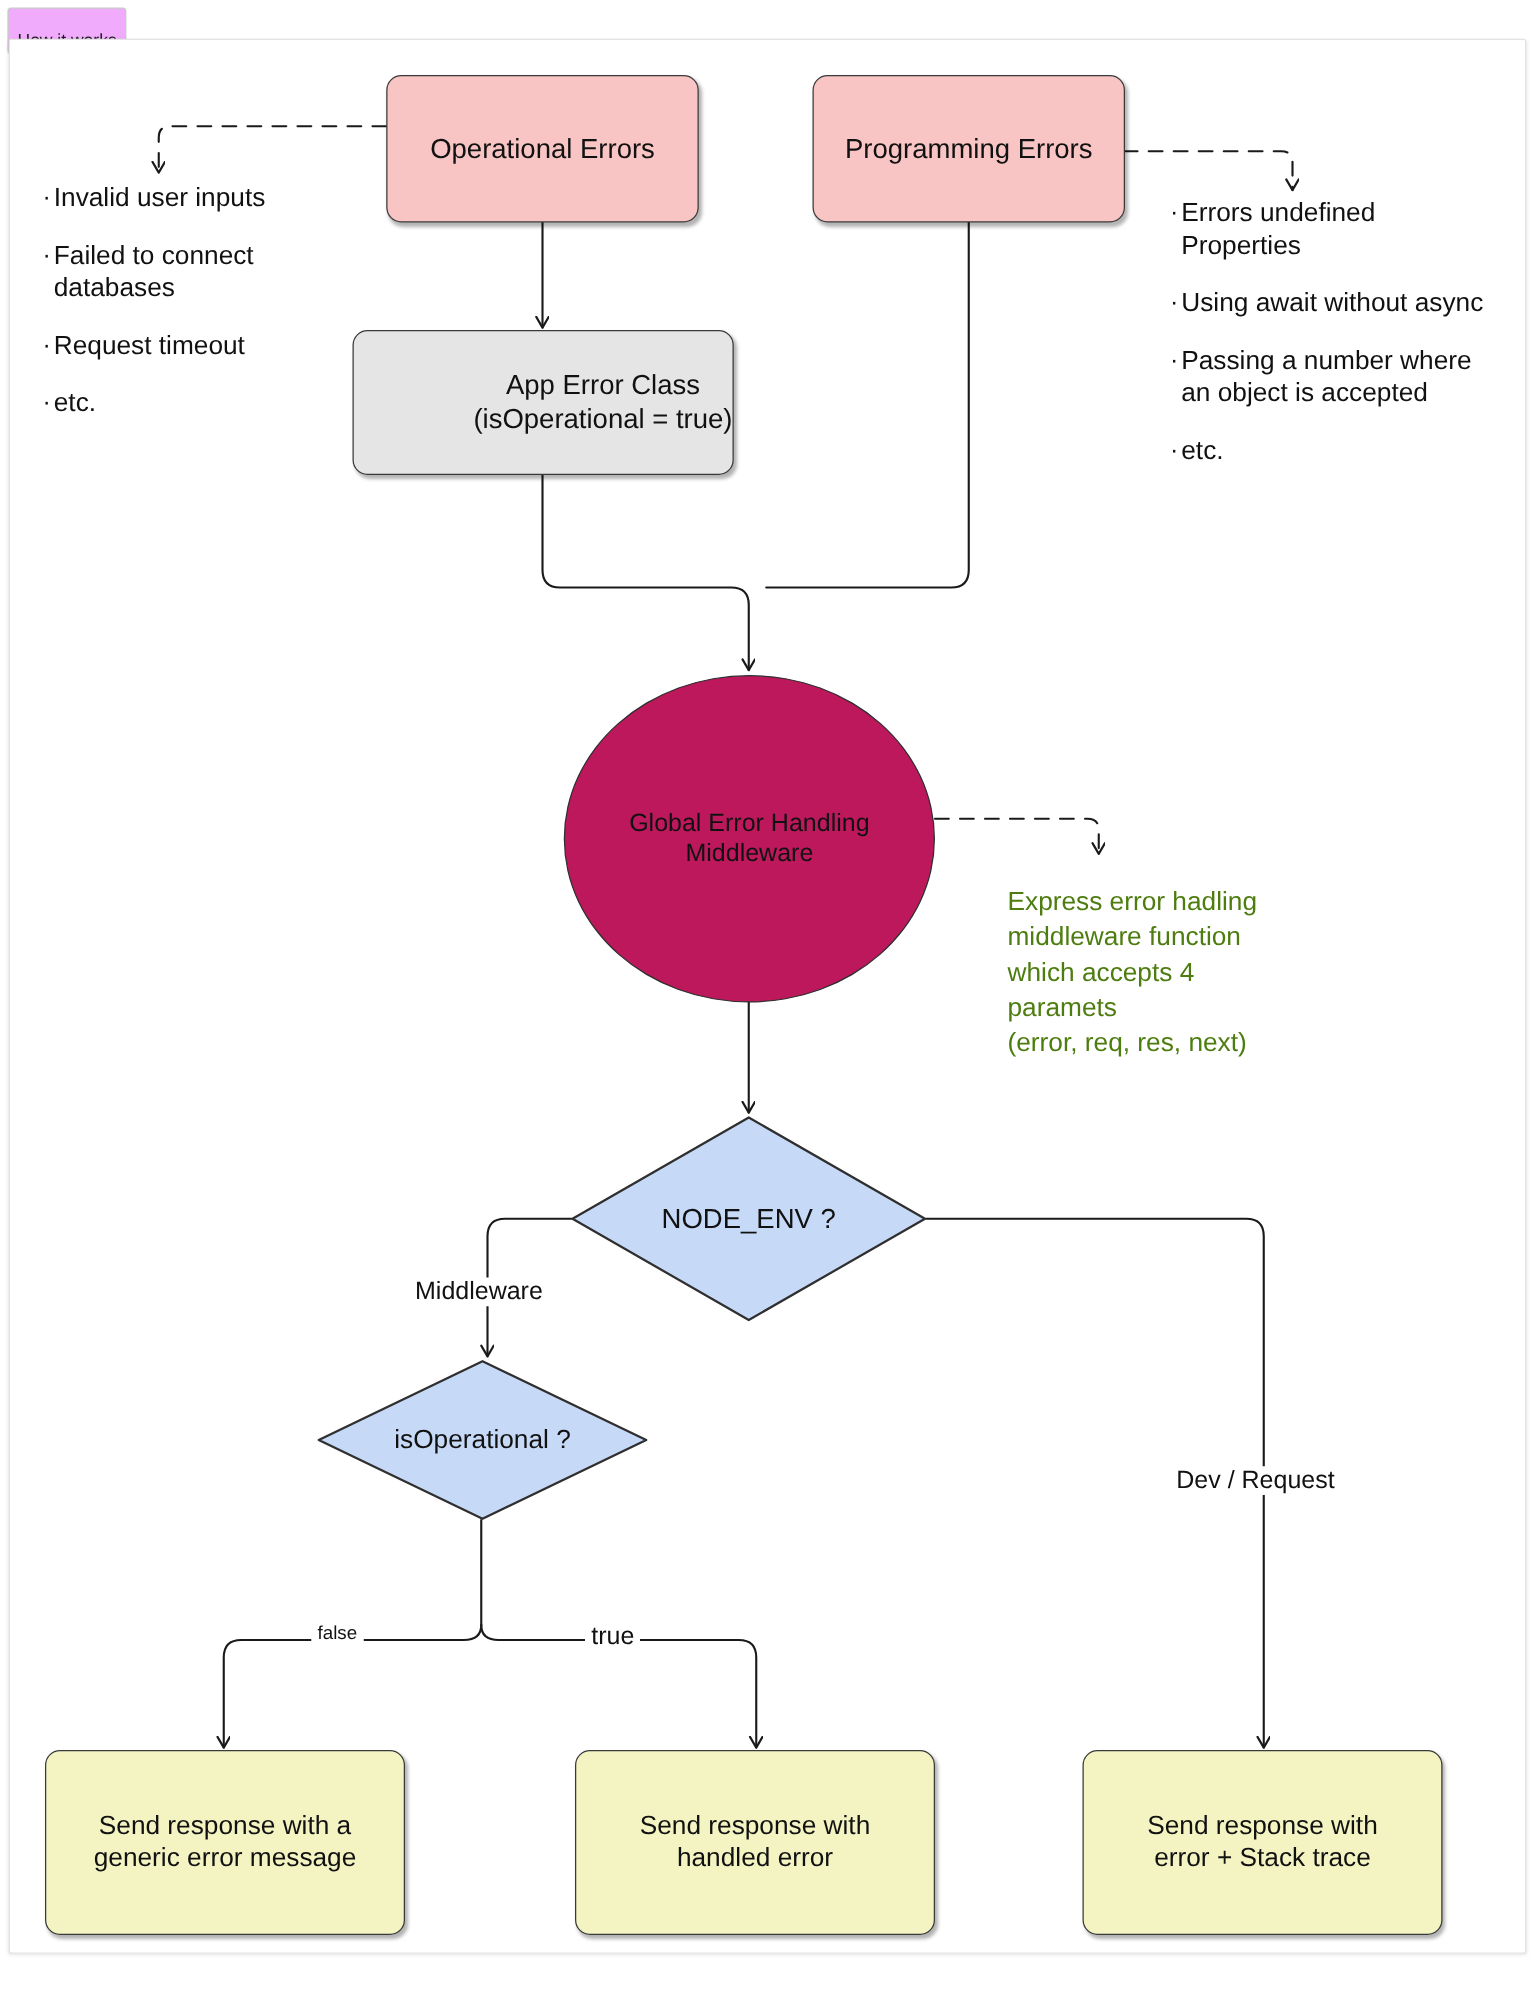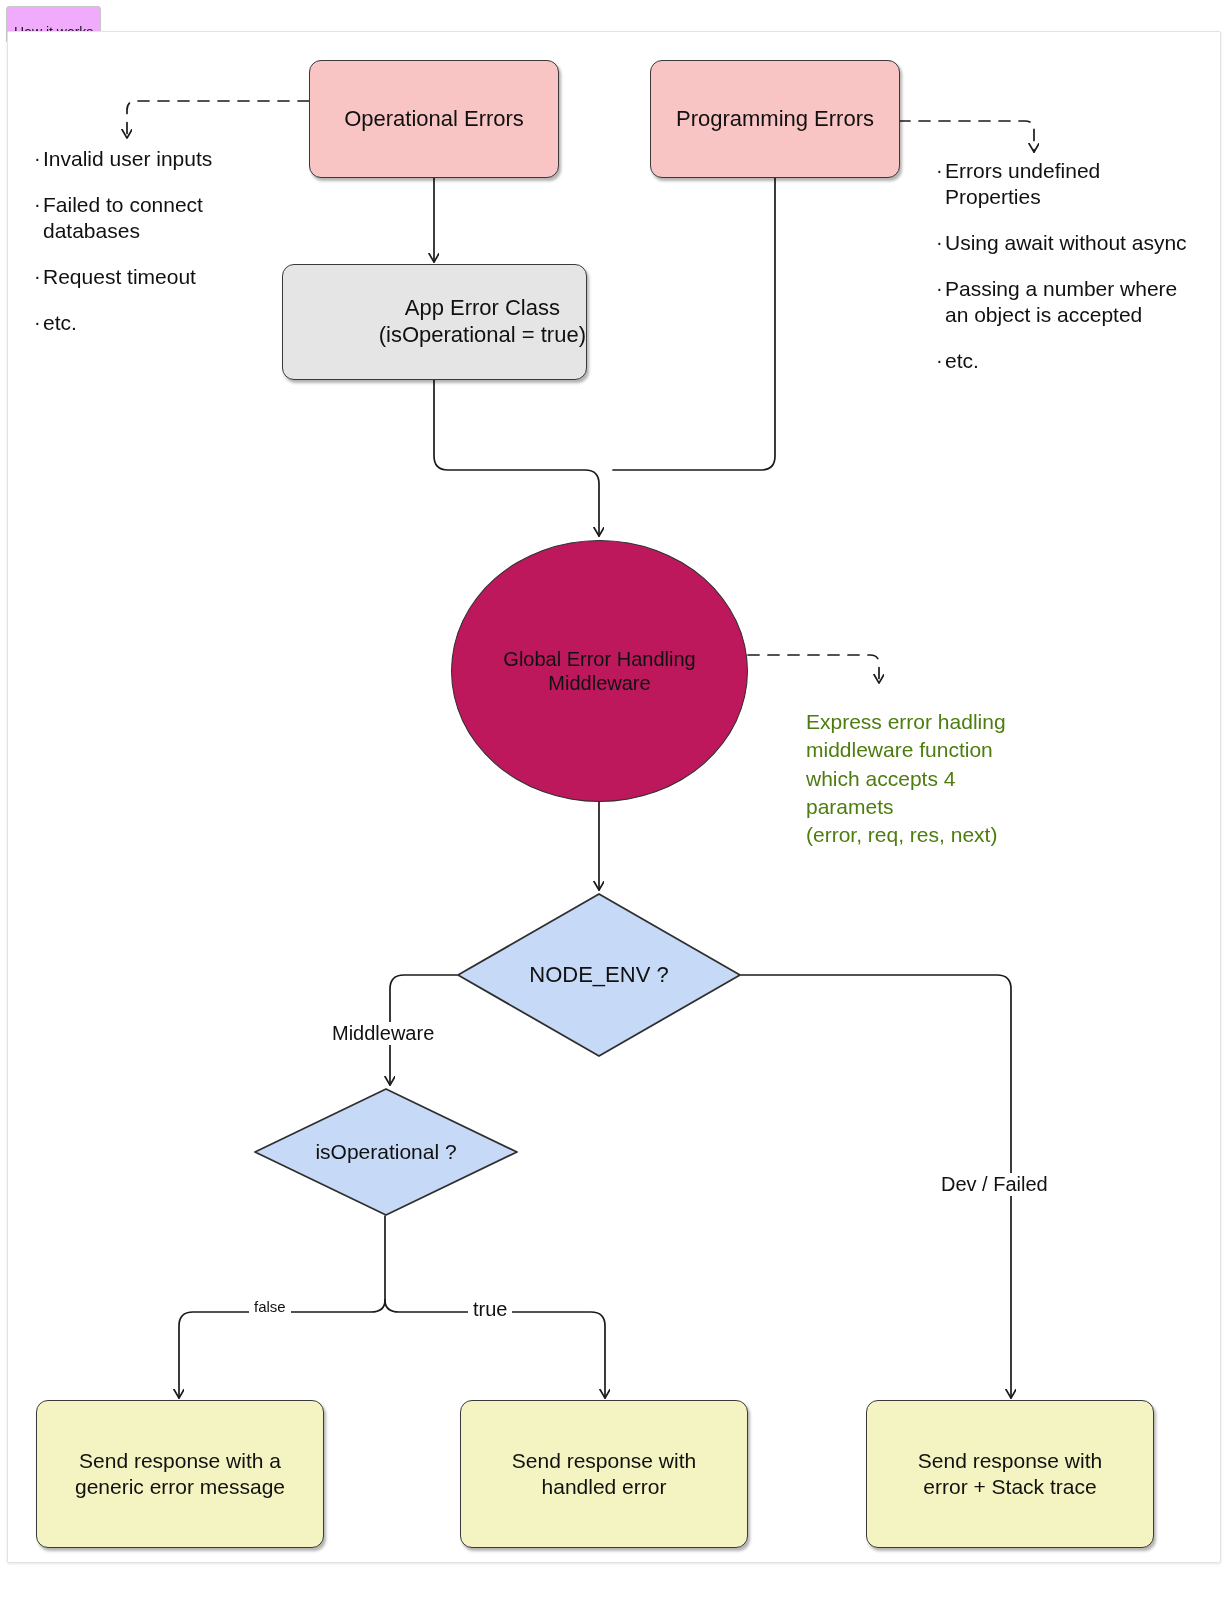--- a/index.html
+++ b/index.html
@@ -154,21 +154,21 @@
 handled error</span>
   </div>
 
   <div class="node rbox yellow" style="left:866px;top:1400px;width:288px;height:148px;font-size:21px;">
     <span class="lbl">Send response with
 error + Stack trace</span>
   </div>
 
   <div class="edgelabel" style="left:327px;top:1022px;font-size:20px;">Middleware</div>
 
-  <div class="edgelabel" style="left:936px;top:1173px;font-size:20px;">Dev / Failed</div>
+  <div class="edgelabel" style="left:936px;top:1173px;font-size:20px;">Dev / Request</div>
 
   <div class="edgelabel" style="left:249px;top:1298px;font-size:15px;">false</div>
 
   <div class="edgelabel" style="left:468px;top:1298px;font-size:20px;">true</div>
 
   <div class="bullets" style="left:34px;top:146px;width:248px;font-size:21px;">
     <div class="bi">
       <span class="dot">·</span>
       <span class="btxt">Invalid user inputs</span>
     </div>

